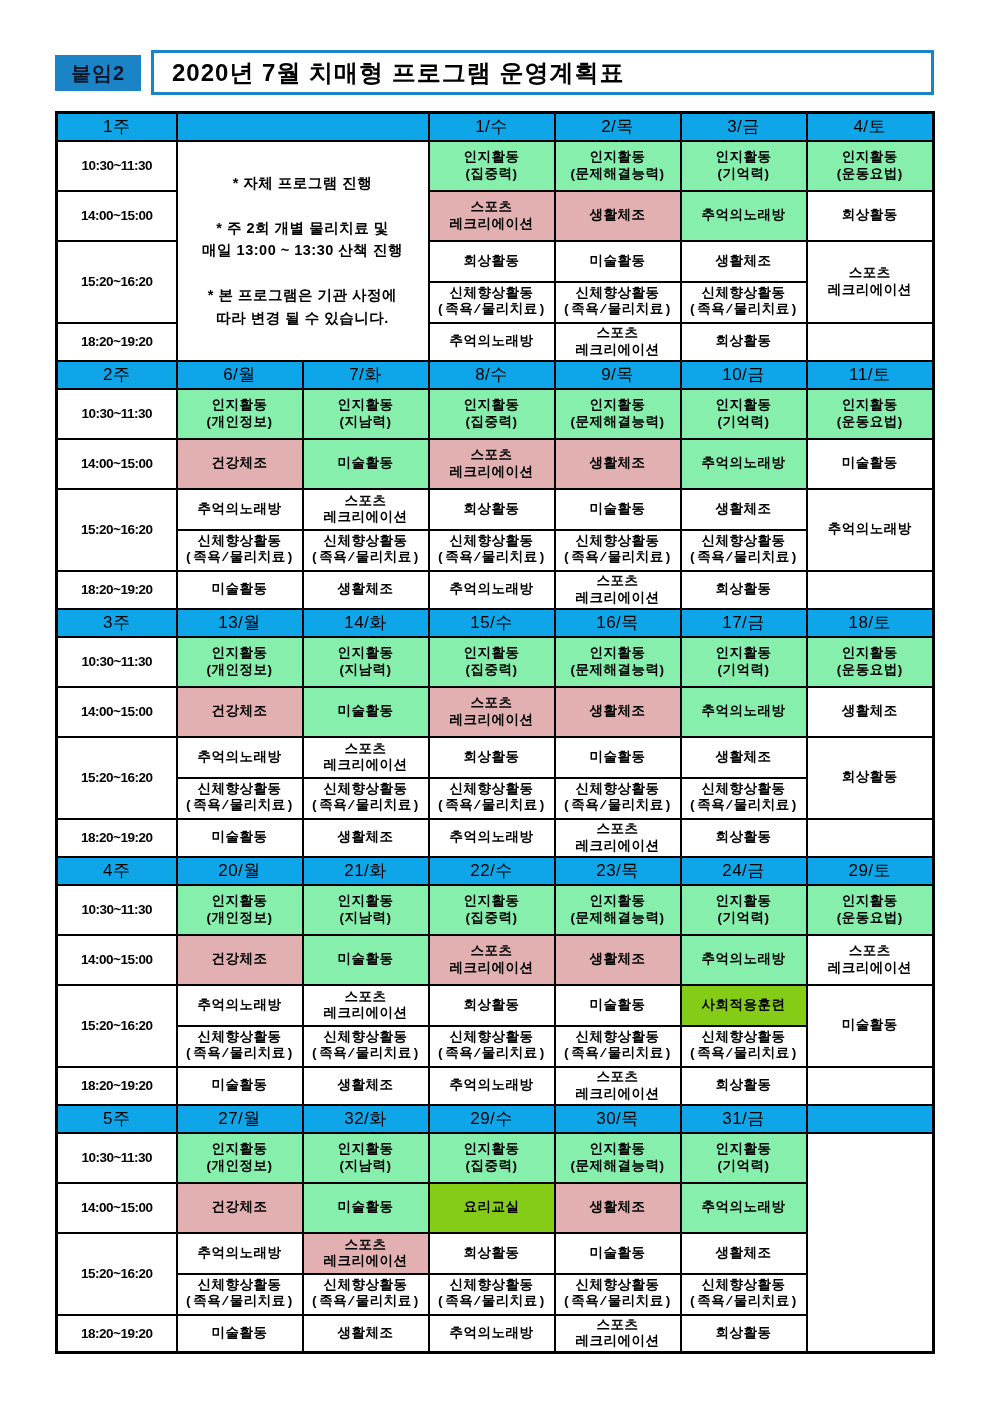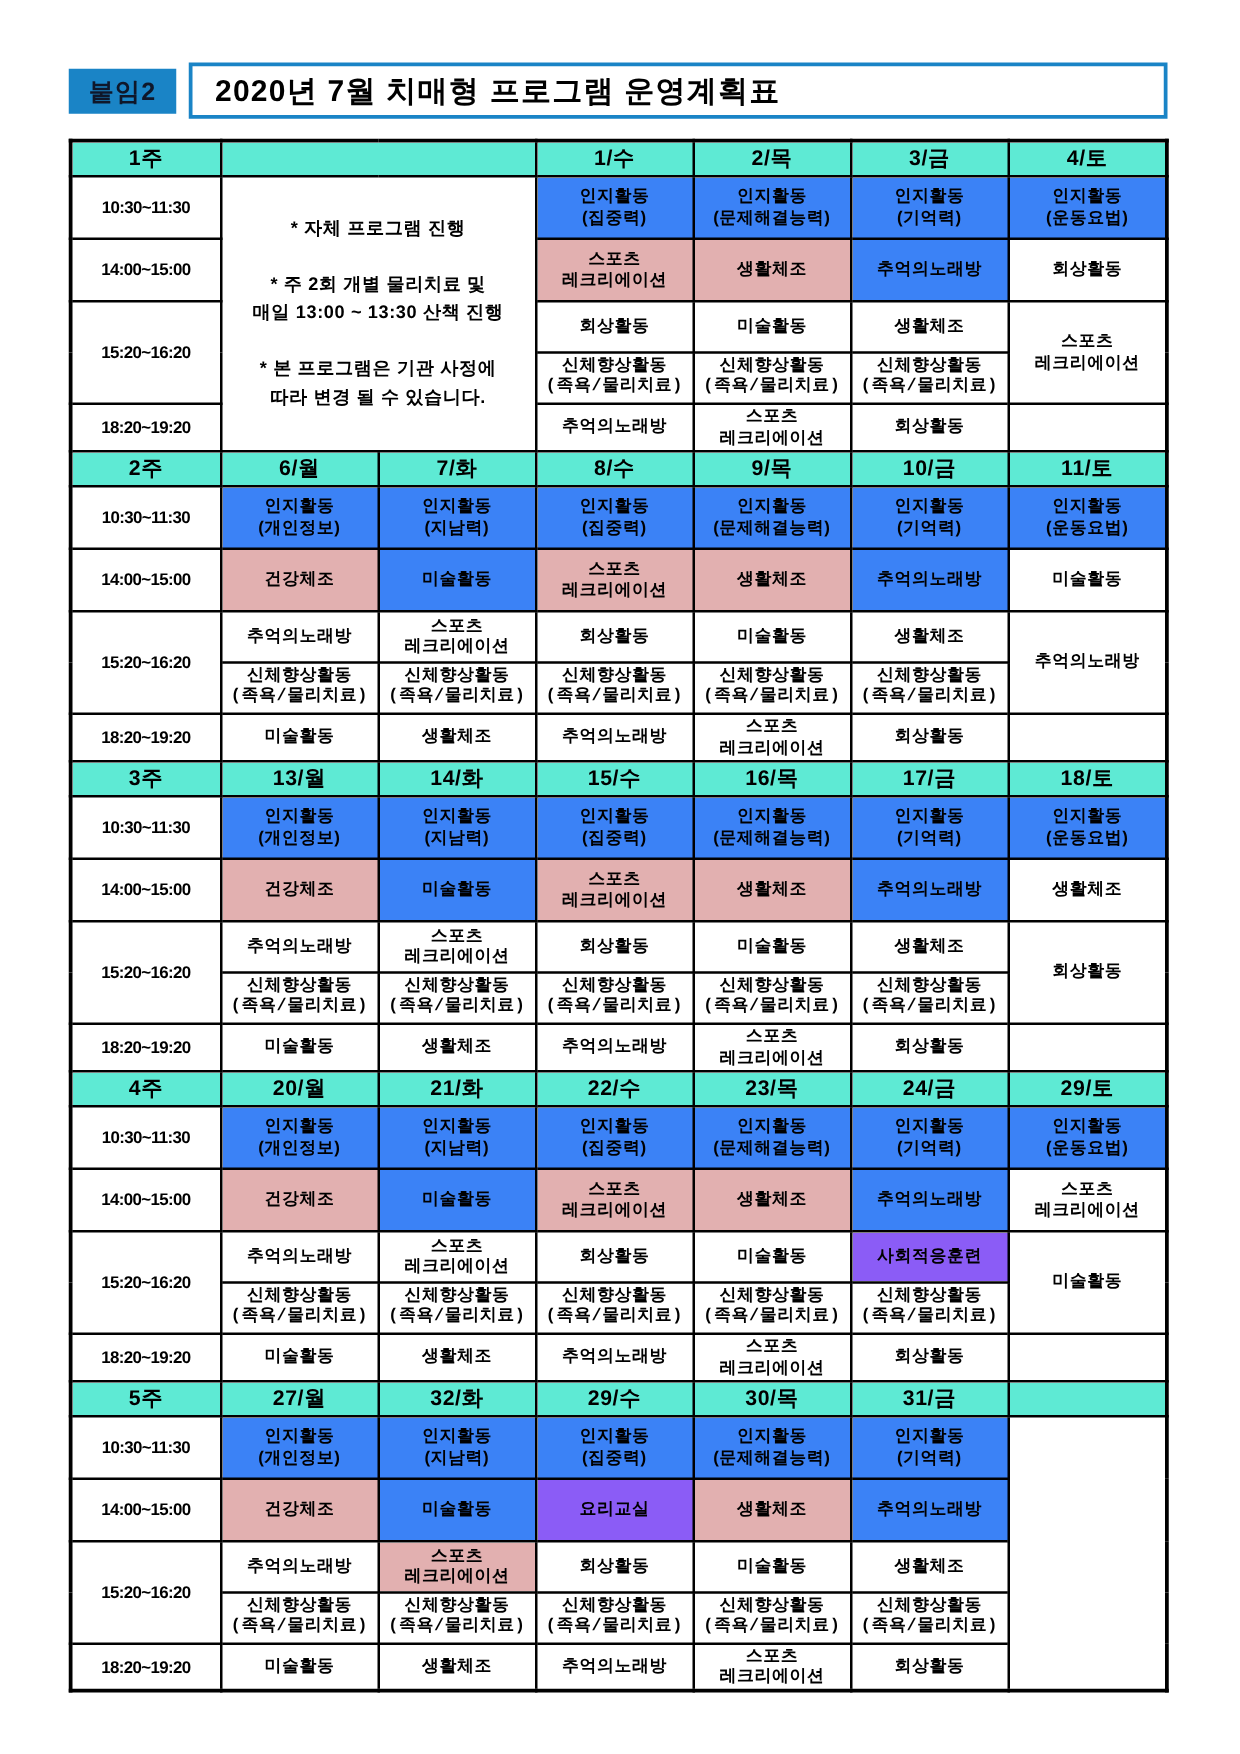--- a/index.html
+++ b/index.html
@@ -59,44 +59,44 @@
   table.schedule th, table.schedule td {
     border: 2px solid #000;
     text-align: center;
     vertical-align: middle;
     font-weight: bold;
     padding: 0;
     overflow: hidden;
   }
   tr.wh { height: 28px; }
   tr.wh th {
-    background: #5eead4;
+    background: #0ea5e9;
     font-size: 17px;
-    font-weight: bold;
+    font-weight: normal;
     letter-spacing: 0.5px;
   }
   tr.r1 { height: 50px; }
   tr.r2 { height: 50px; }
   tr.r3a { height: 41px; }
   tr.r3b { height: 41px; font-family: Liberation Mono, monospace; }
   tr.r4 { height: 38px; }
   td.time {
     font-size: 13.5px;
     letter-spacing: -0.5px;
   }
   td.cell {
     font-size: 13.5px;
     white-space: pre-line;
     line-height: 1.2;
     letter-spacing: 0.5px;
   }
   tr.r3b td.cell { border-top-width: 1px; }
-  td.bg-tan  { background: #3b82f6; }
+  td.bg-tan  { background: #86efac; }
   td.bg-pink { background: #e2b0b0; }
-  td.bg-blue { background: #8b5cf6; }
+  td.bg-blue { background: #84cc16; }
   td.note {
     font-size: 14.5px;
     white-space: pre-line;
     line-height: 1.55;
     letter-spacing: 0.5px;
     padding: 4px 6px;
   }
 </style>
 </head>
 <body>

